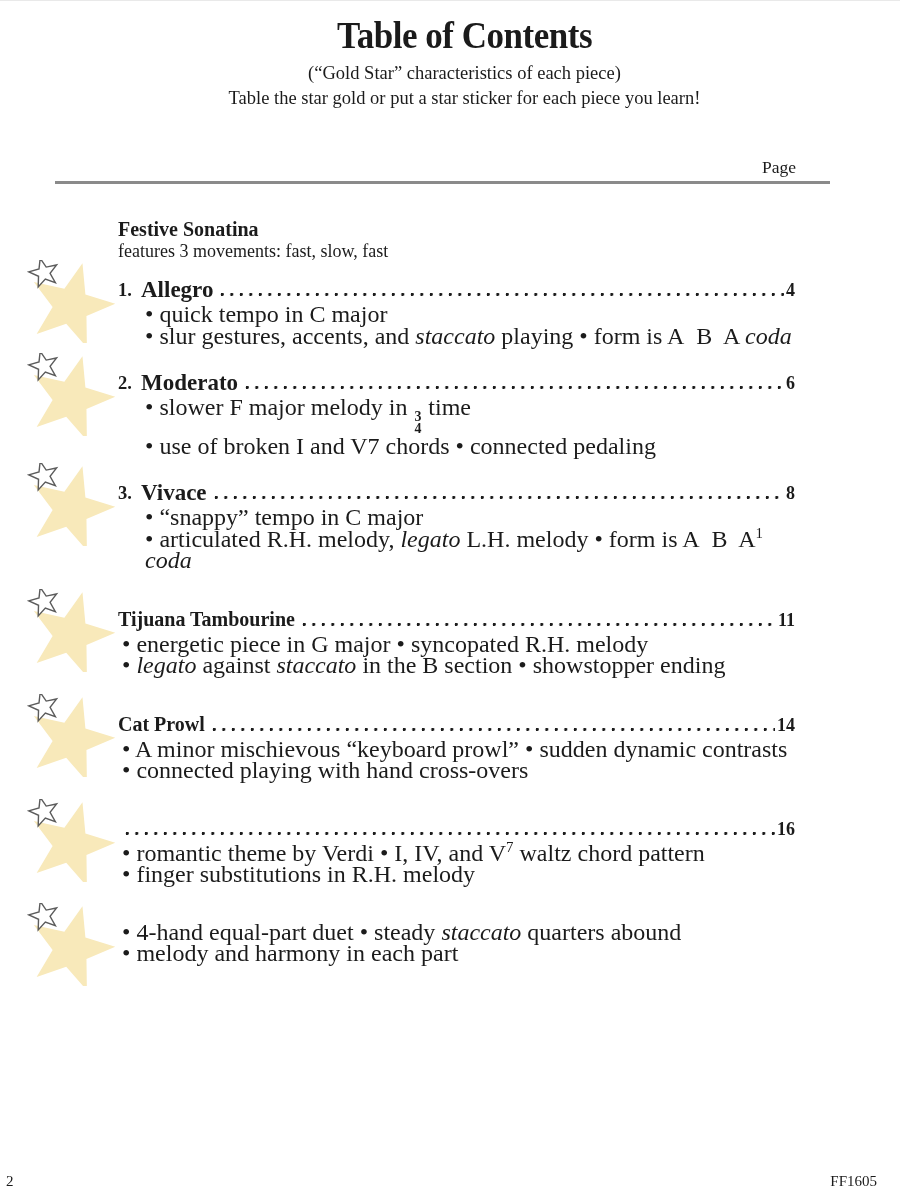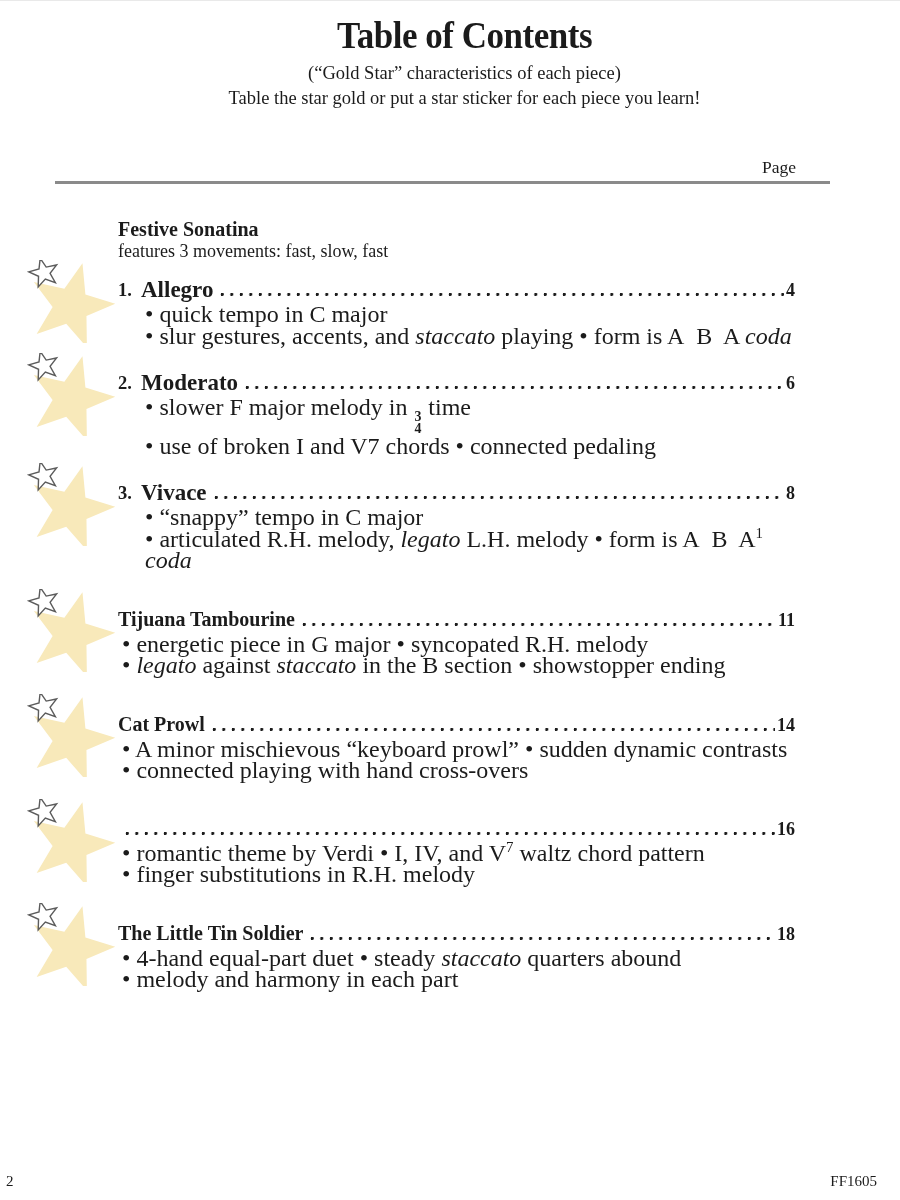--- a/index.html
+++ b/index.html
@@ -211,25 +211,20 @@
       </ul>
     </div>
 
     <div class="entry piece">
       <svg class="star" viewBox="0 0 100 90" aria-hidden="true">
         <polygon class="big" transform="rotate(15 50 48)" points="50,2 61.8,33.8 95.7,35.2 69,56.2 78.2,88.8 50,70 21.8,88.8 31,56.2 4.3,35.2 38.2,33.8"></polygon>
         <g transform="translate(3,-3) scale(0.34)">
             <polygon class="small" transform="rotate(-14 50 50)" points="50,2 61.8,33.8 95.7,35.2 69,56.2 78.2,88.8 50,70 21.8,88.8 31,56.2 4.3,35.2 38.2,33.8"></polygon>
           </g>
       </svg>
-      <div class="toc-line">
-        <span class="etitle">The Little Tin Soldier</span>
-        <span class="leader"></span>
-        <span class="page-num">18</span>
-      </div>
       <ul class="bullets">
         <li>4-hand equal-part duet • steady <i>staccato</i> quarters abound</li>
         <li>melody and harmony in each part</li>
       </ul>
     </div>
 
   </div>
 
   <span class="footer-left">2</span>
   <span class="footer-right">FF1605</span>

